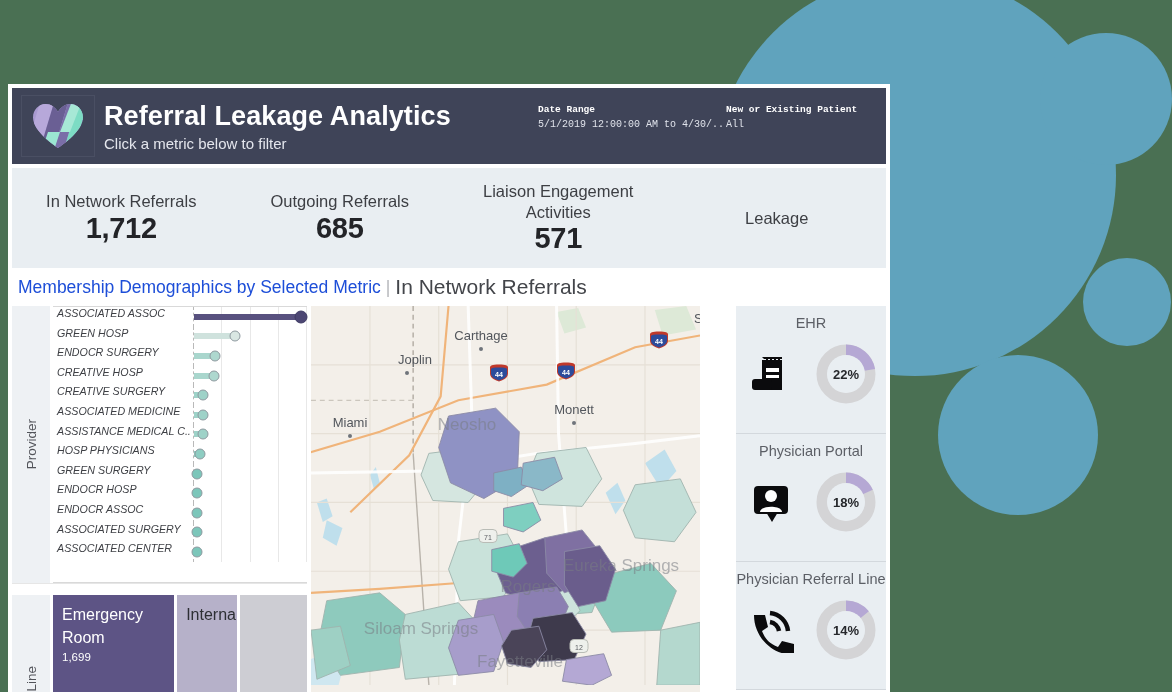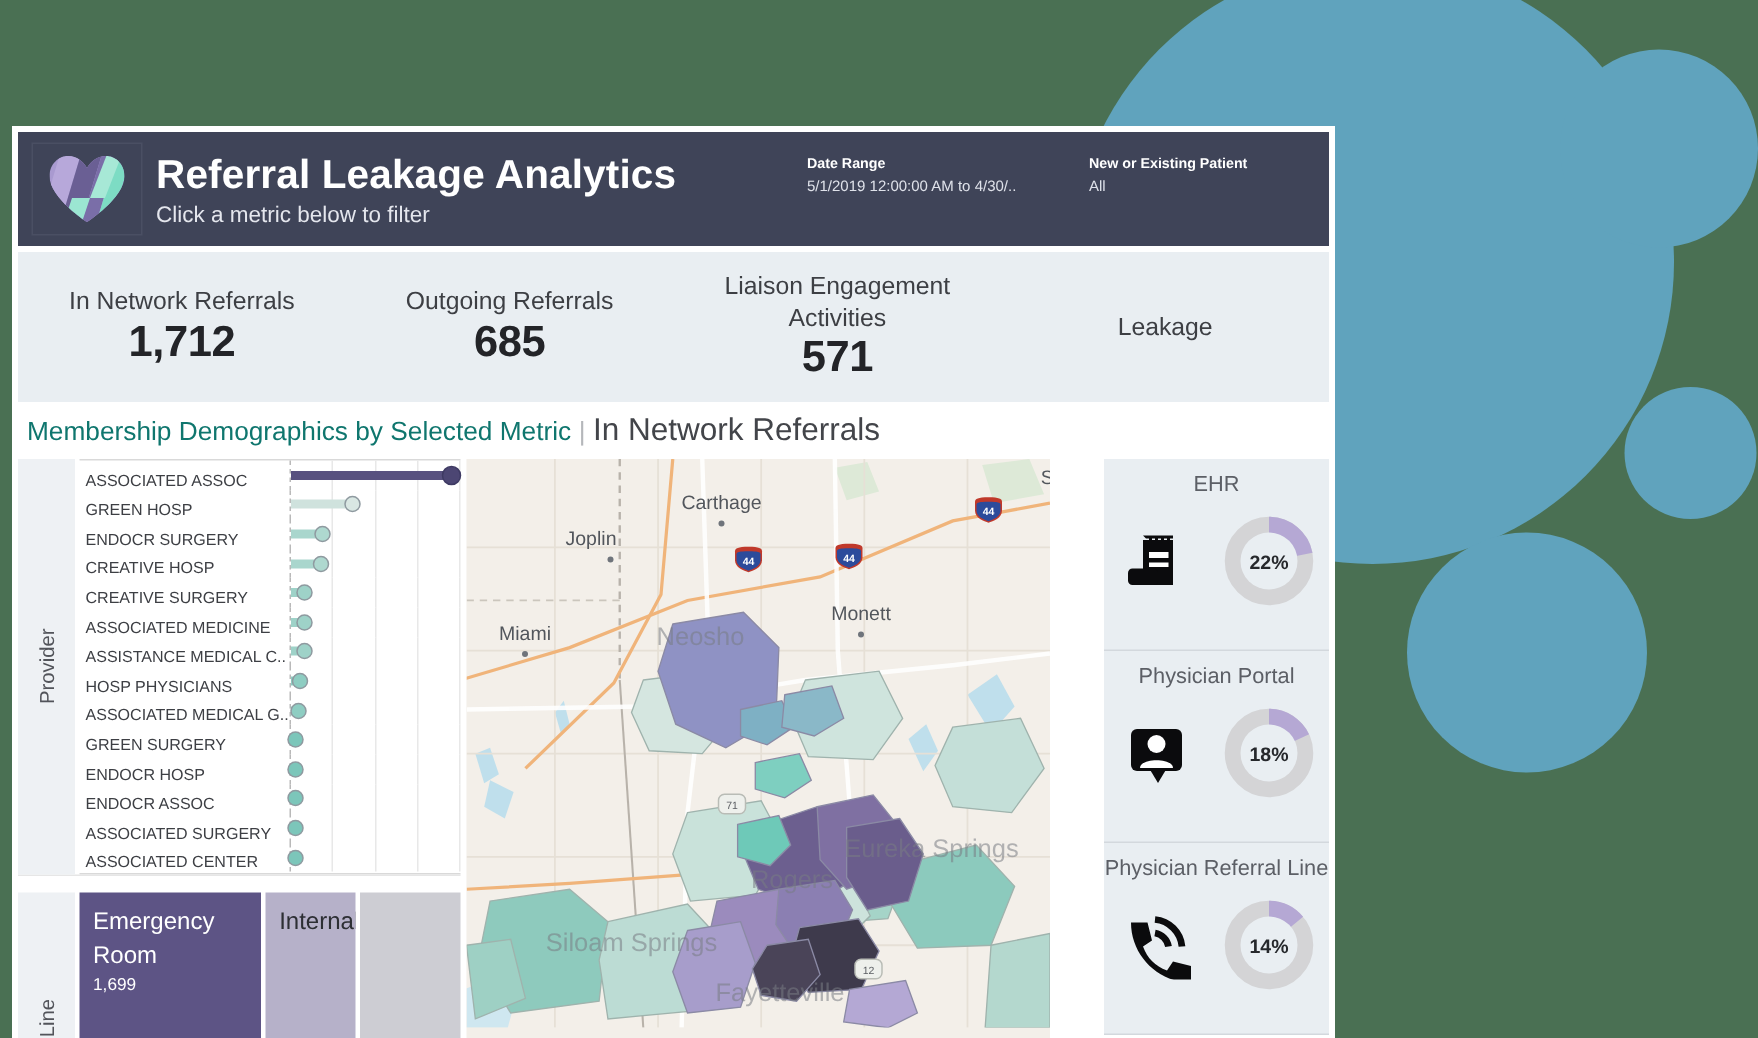--- a/index.html
+++ b/index.html
@@ -45,42 +45,42 @@
   #title-wrap { display: flex; flex-direction: column; justify-content: center; padding-top: 2px; }
   #app-title {
     color: #ffffff; font-size: 27px; font-weight: bold; letter-spacing: .1px;
     line-height: 1.1;
   }
   #app-subtitle { color: #e4e6ed; font-size: 15px; margin-top: 3px; }
   #header-filters {
     position: absolute; right: 0; top: 0; height: 100%;
     display: flex; align-items: flex-start; padding-top: 14px;
   }
-  .filter-block { margin-right: 10px; }
+  .filter-block { margin-right: 10px; font-family: Liberation Mono, monospace; }
   #filter-date { width: 178px; }
   #filter-patient { width: 150px; }
   .filter-label { color: #ffffff; font-size: 9.5px; font-weight: bold; line-height: 15px; }
   .filter-value { color: #dfe2ea; font-size: 10px; line-height: 15px; white-space: nowrap; }
 
   
   #kpi-strip {
     background: #e9eef2; height: 100px; margin-top: 4px;
     display: flex; align-items: center;
   }
   .kpi { flex: 1; text-align: center; padding: 0 4px; cursor: pointer; }
   .kpi-label { font-size: 16.5px; color: #3d3f44; line-height: 1.25; }
   .kpi-value { font-size: 29px; font-weight: bold; color: #232428; margin-top: 1px; letter-spacing: -.3px; }
   #kpi-liaison .kpi-value { margin-top: -1px; }
 
   
   #section-title-row {
     height: 38px; display: flex; align-items: center;
     padding-left: 6px; background: #ffffff;
   }
-  #section-title-pre { font-size: 17.5px; color: #0f766e; }
+  #section-title-pre { font-size: 17.5px; color: #1d4ed8; }
   #section-title-sep { font-size: 17.5px; color: #b5b7bb; margin: 0 5px; }
   #section-title-metric { font-size: 21px; color: #43454a; }
 
   
   #content-row { display: flex; height: 390px; }
   #left-col { width: 295px; display: flex; flex-direction: column; }
   #map-col  { flex: 1; margin: 0 4px; overflow: hidden; position: relative; background: #f3efe9; }
   #right-col { width: 182px; }
 
   
@@ -94,21 +94,21 @@
   }
   #provider-axis-label span {
     writing-mode: vertical-rl; transform: rotate(180deg);
     font-size: 13.5px; color: #52545a;
   }
   #provider-plot {
     flex: 1; position: relative; margin-left: 3px;
     border-top: 1px solid #d9d9d9; border-bottom: 1px solid #d9d9d9;
     background: #ffffff;
   }
-  .prov-row { display: flex; align-items: flex-end; height: 19.6px; }
+  .prov-row { display: flex; align-items: flex-start; height: 19.6px; font-style: italic; }
   .prov-name {
     width: 140px; font-size: 10.7px; color: #3d3f44;
     white-space: nowrap; overflow: hidden; padding-left: 4px;
   }
   .prov-track { flex: 1; position: relative; height: 100%; border-left: 1px dashed #b9b9b9; }
   .prov-grid { position: absolute; inset: 0; display: flex; pointer-events: none; }
   .prov-grid i { flex: 1; border-right: 1px solid #e8e8e8; }
   .prov-bar {
     position: absolute; left: 0; top: 50%; transform: translateY(-50%);
     height: 6px; border-radius: 0;
@@ -361,33 +361,20 @@
                   <i></i>
                   <i></i>
                   <i></i>
                   <i></i>
                 </div>
                 <div class="prov-bar" style="width: 5%; background: rgb(142, 205, 194);"></div>
                 <div class="prov-dot" style="left: 5%; background: rgb(142, 205, 194);"></div>
               </div>
             </div>
             <div class="prov-row">
-              <div class="prov-name">ASSOCIATED MEDICAL G..</div>
-              <div class="prov-track">
-                <div class="prov-grid">
-                  <i></i>
-                  <i></i>
-                  <i></i>
-                  <i></i>
-                </div>
-                <div class="prov-bar" style="width: 4%; background: rgb(142, 205, 194);"></div>
-                <div class="prov-dot" style="left: 4%; background: rgb(142, 205, 194);"></div>
-              </div>
-            </div>
-            <div class="prov-row">
               <div class="prov-name">GREEN SURGERY</div>
               <div class="prov-track">
                 <div class="prov-grid">
                   <i></i>
                   <i></i>
                   <i></i>
                   <i></i>
                 </div>
                 <div class="prov-bar" style="width: 3%; background: rgb(128, 200, 188);"></div>
                 <div class="prov-dot" style="left: 3%; background: rgb(124, 198, 186);"></div>
@@ -536,21 +523,21 @@
       </svg>
 
       <div id="map-labels">
           <div class="map-region-label" style="left: 156px; top: 119px;">Neosho</div>
           <div class="map-region-label" style="left: 217px; top: 281px;">Rogers</div>
           <div class="map-region-label" style="left: 209px; top: 356px;">Fayetteville</div>
           <div class="map-region-label" style="left: 110px; top: 323px;">Siloam Springs</div>
           <div class="map-region-label" style="left: 310px; top: 260px;">Eureka Springs</div>
           <div class="map-city-label" style="left: 170px; top: 29px;">Carthage</div>
           <div class="map-city-dot" style="left: 170px; top: 43px;"></div>
-          <div class="map-city-label" style="left: 83px; top: 53px;">Joplin</div>
+          <div class="map-city-label" style="left: 104px; top: 53px;">Joplin</div>
           <div class="map-city-dot" style="left: 96px; top: 67px;"></div>
           <div class="map-city-label" style="left: 39px; top: 116px;">Miami</div>
           <div class="map-city-dot" style="left: 39px; top: 130px;"></div>
           <div class="map-city-label" style="left: 263px; top: 103px;">Monett</div>
           <div class="map-city-dot" style="left: 263px; top: 117px;"></div>
           <div class="map-city-label" style="left: 393px; top: 12px;">Spr</div>
           <div class="hw-shield" style="left: 188px; top: 67px;"><svg width="22" height="19" viewBox="0 0 22 19">
               <path d="M2 4 C2 2 4 1 11 1 C18 1 20 2 20 4 L20 10 C20 15 14 17 11 18 C8 17 2 15 2 10 Z" fill="#c0392b"></path>
               <path d="M3 6 C3 4.5 5 4 11 4 C17 4 19 4.5 19 6 L19 10 C19 14 14 16 11 17 C8 16 3 14 3 10 Z" fill="#2c4b9b"></path>
               <text x="11" y="13" font-size="7" font-family="Liberation Sans, sans-serif" fill="#ffffff" text-anchor="middle" font-weight="bold">44</text>

